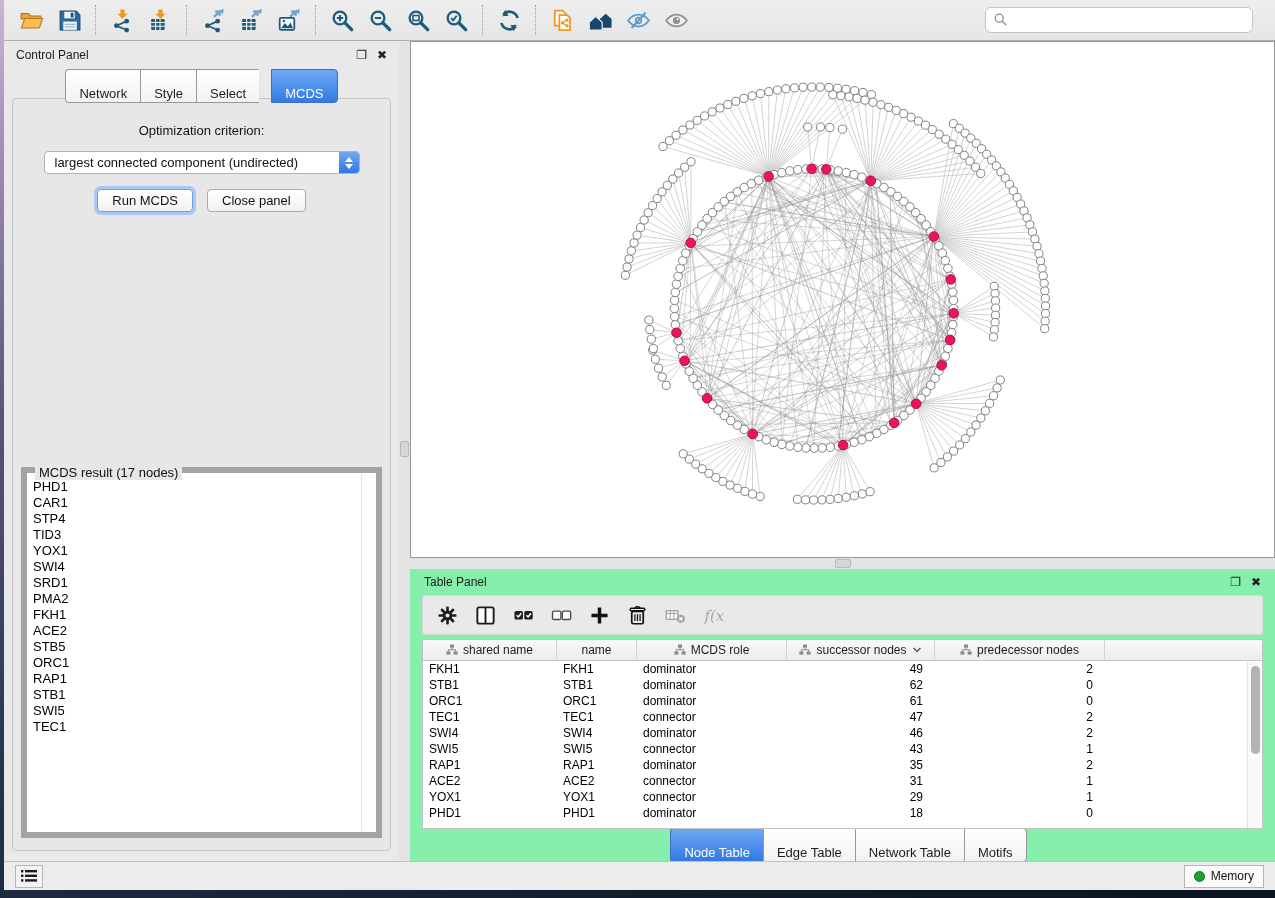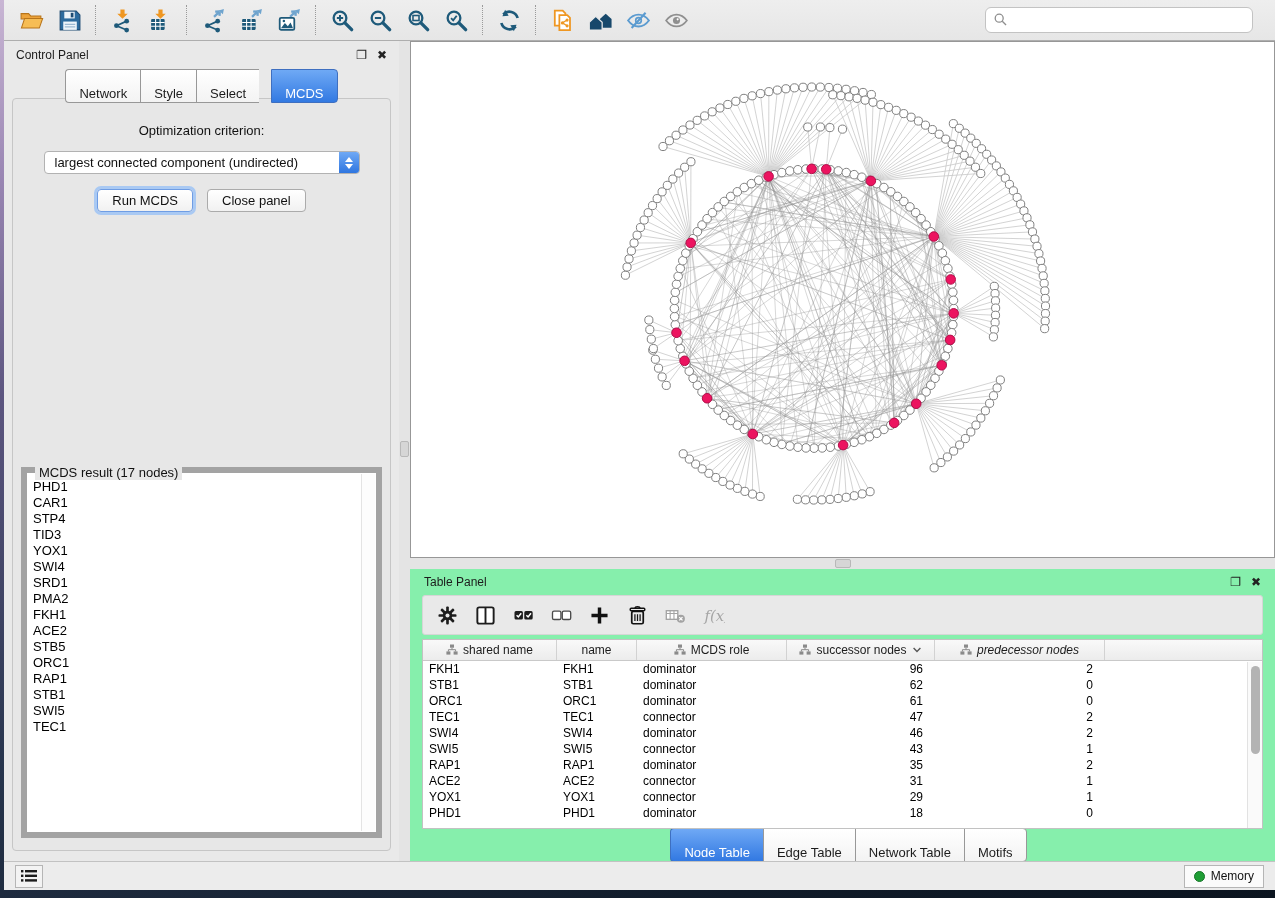--- a/index.html
+++ b/index.html
@@ -1186,40 +1186,40 @@
                     <path d="M6 3.7v2M2.4 7.4V5.7h7.2v1.7" stroke="#8a8a8a" fill="none"></path>
                   </svg>
                 </span>
                 <span>successor nodes</span>
                 <span style="display:flex">
                   <svg width="10" height="8" viewBox="0 0 10 8" style="flex:none">
                     <path d="M1.6 2 5 5.4 8.4 2" stroke="#555" stroke-width="1.4" fill="none"></path>
                   </svg>
                 </span>
               </div>
-              <div class="hcell" style="width: 170px; font-style: italic;">
+              <div class="hcell" style="width: 170px;">
                 <span style="display:flex">
                   <svg width="12" height="12" viewBox="0 0 12 12" style="flex:none">
                     <g fill="#8a8a8a">
                       <rect x="4" y="0.5" width="4" height="3.2"></rect>
                       <rect x="0.4" y="7.4" width="4" height="3.2"></rect>
                       <rect x="7.6" y="7.4" width="4" height="3.2"></rect>
                     </g>
                     <path d="M6 3.7v2M2.4 7.4V5.7h7.2v1.7" stroke="#8a8a8a" fill="none"></path>
                   </svg>
                 </span>
                 <span>predecessor nodes</span>
               </div>
             </div>
           <div id="tg-body">
               <div class="tg-row">
                 <div class="cell" style="width: 134px;">FKH1</div>
                 <div class="cell" style="width: 80px;">FKH1</div>
                 <div class="cell" style="width: 150px;">dominator</div>
-                <div class="cell num" style="width: 148px;">96</div>
+                <div class="cell num" style="width: 148px;">49</div>
                 <div class="cell num" style="width: 170px;">2</div>
               </div>
               <div class="tg-row">
                 <div class="cell" style="width: 134px;">STB1</div>
                 <div class="cell" style="width: 80px;">STB1</div>
                 <div class="cell" style="width: 150px;">dominator</div>
                 <div class="cell num" style="width: 148px;">62</div>
                 <div class="cell num" style="width: 170px;">0</div>
               </div>
               <div class="tg-row">

